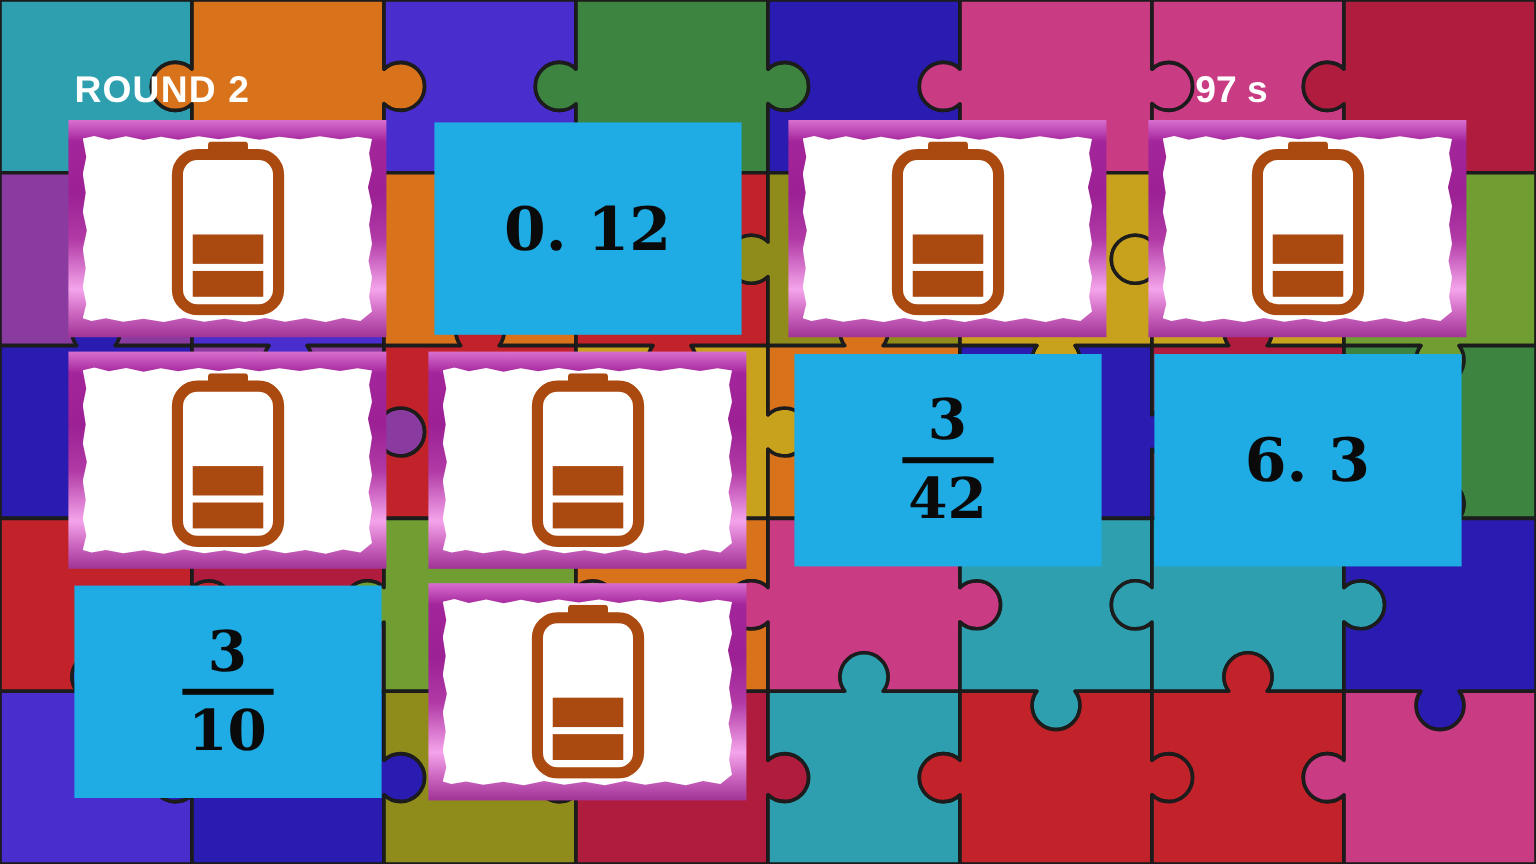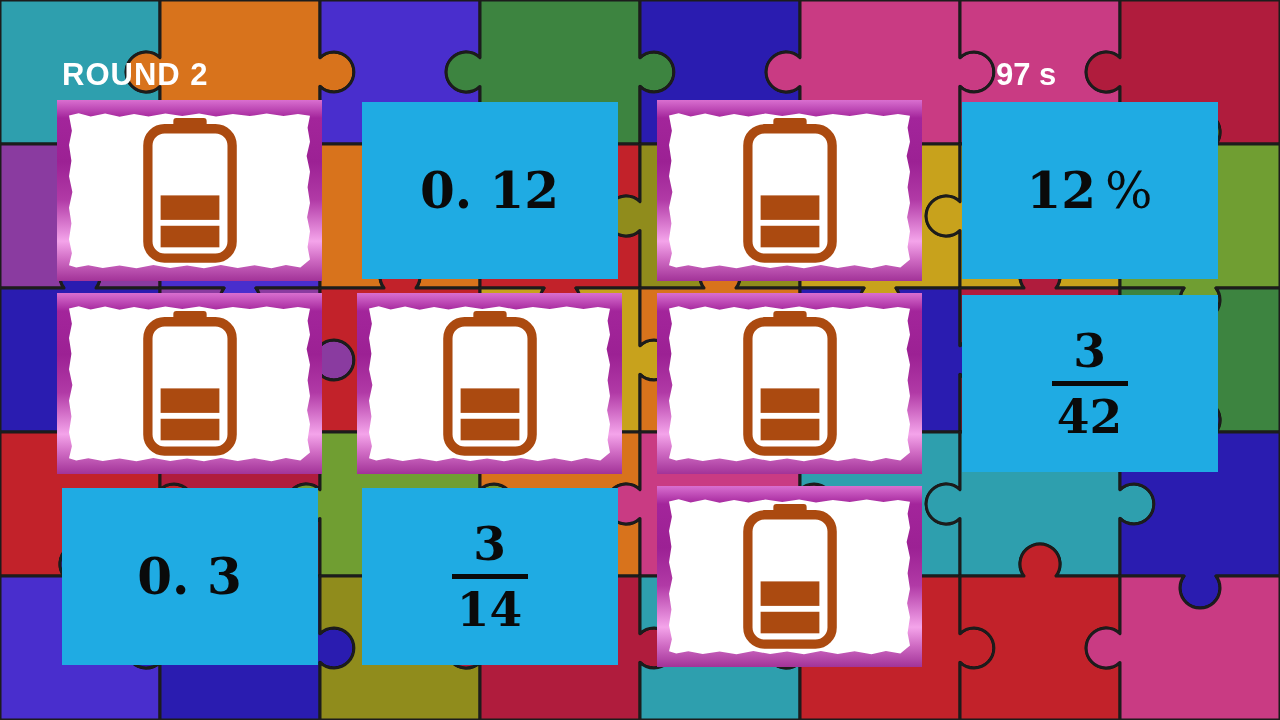--- a/index.html
+++ b/index.html
@@ -151,23 +151,20 @@
   </div>
 
   <div class="card back" style="background: linear-gradient(rgb(217, 111, 208) 0%, rgb(163, 37, 155) 10%, rgb(156, 33, 148) 34%, rgb(177, 58, 166) 55%, rgb(244, 164, 234) 78%, rgb(208, 108, 196) 88%, rgb(162, 51, 152) 100%);">
     <div class="torn">
       <svg class="battery" viewBox="0 0 100 148">
           <use href="#bat"></use>
         </svg>
     </div>
   </div>
 
-  <div class="card face">
-    <span class="value"><span>12</span><span class="pct">%</span></span>
-  </div>
 
   <div class="card back" style="background: linear-gradient(rgb(217, 111, 208) 0%, rgb(163, 37, 155) 10%, rgb(156, 33, 148) 34%, rgb(177, 58, 166) 55%, rgb(244, 164, 234) 78%, rgb(208, 108, 196) 88%, rgb(162, 51, 152) 100%);">
     <div class="torn">
       <svg class="battery" viewBox="0 0 100 148">
           <use href="#bat"></use>
         </svg>
     </div>
   </div>
 
   <div class="card back" style="background: linear-gradient(rgb(217, 111, 208) 0%, rgb(163, 37, 155) 10%, rgb(156, 33, 148) 34%, rgb(177, 58, 166) 55%, rgb(244, 164, 234) 78%, rgb(208, 108, 196) 88%, rgb(162, 51, 152) 100%);">
@@ -188,28 +185,28 @@
 
   <div class="card face">
     <div class="fraction">
       <span>3</span>
       <span class="frac-bar"></span>
       <span>42</span>
     </div>
   </div>
 
   <div class="card face">
-    <span class="value">0. 3</span>
+    <span class="value">6. 3</span>
   </div>
 
   <div class="card face">
     <div class="fraction">
       <span>3</span>
       <span class="frac-bar"></span>
-      <span>14</span>
+      <span>10</span>
     </div>
   </div>
 
 
   <div class="card back" style="background: linear-gradient(rgb(217, 111, 208) 0%, rgb(163, 37, 155) 10%, rgb(156, 33, 148) 34%, rgb(177, 58, 166) 55%, rgb(244, 164, 234) 78%, rgb(208, 108, 196) 88%, rgb(162, 51, 152) 100%);">
     <div class="torn">
       <svg class="battery" viewBox="0 0 100 148">
           <use href="#bat"></use>
         </svg>
     </div>

